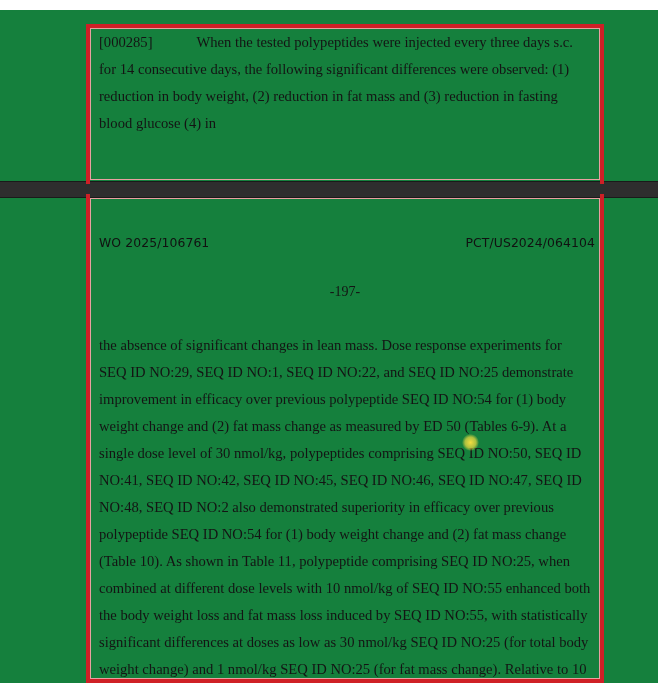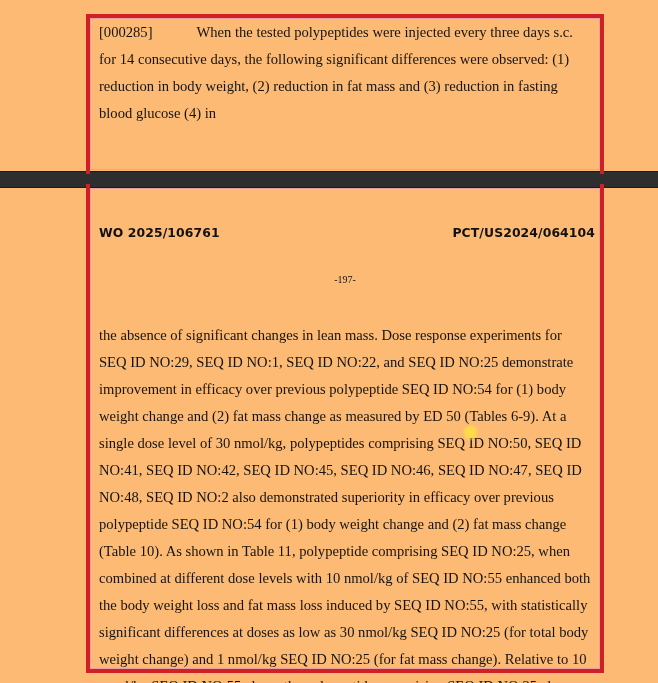--- a/index.html
+++ b/index.html
@@ -12,21 +12,22 @@
     height: 683px;
     position: relative;
     overflow: hidden;
     font-family: "Liberation Serif", "DejaVu Serif", serif;
   }
 
   
   #page {
     position: absolute;
     inset: 0;
-    background: #fdba74;
+    background: #15803d;
+    margin-top: 10px;
   }
 
   
   .divider-bar {
     position: absolute;
     left: 0;
     width: 658px;
     top: 171px;
     height: 15px;
     background: #2e2e2e;
@@ -90,35 +91,35 @@
   
   .running-head {
     position: absolute;
     left: 99px;
     top: 225px;
     width: 496px;
     display: flex;
     justify-content: space-between;
     align-items: center;
     font-family: "DejaVu Sans", "Liberation Sans", sans-serif;
-    font-weight: bold;
+    font-weight: normal;
     font-size: 12.4px;
     letter-spacing: 0.1px;
     color: #111111;
     z-index: 3;
   }
 
   
   .folio {
     position: absolute;
     left: 99px;
     top: 274px;
     width: 492px;
     text-align: center;
-    font-size: 10px;
+    font-size: 14px;
     color: #141414;
     z-index: 3;
   }
 
   
   .cursor-glow {
     position: absolute;
     left: 462px;
     top: 424px;
     width: 17px;

